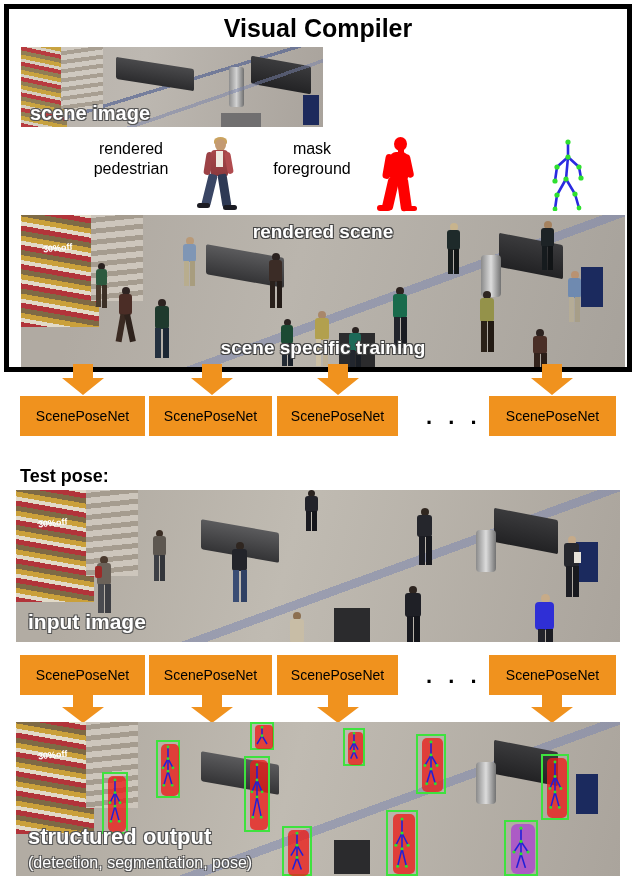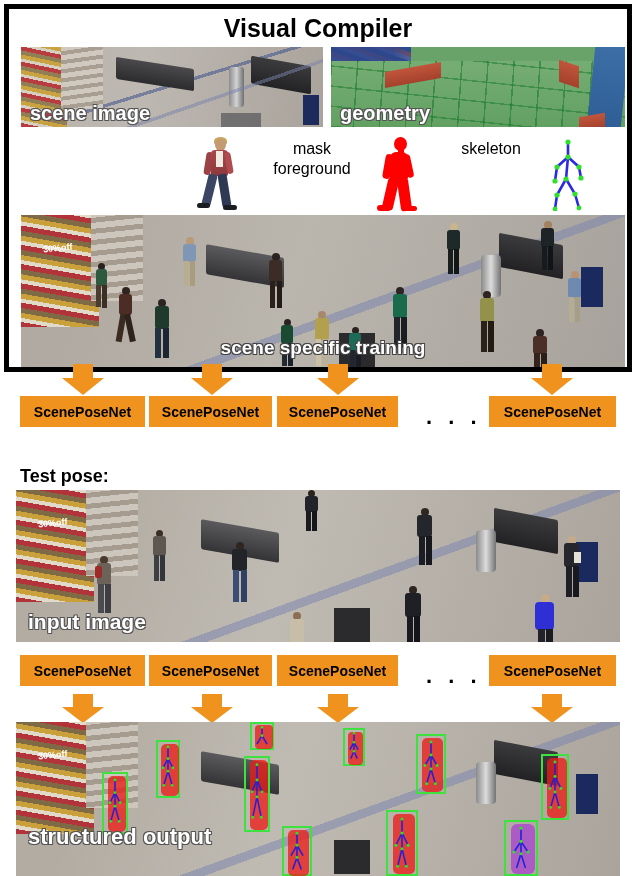--- a/index.html
+++ b/index.html
@@ -124,22 +124,22 @@
      text-shadow:1px 1px 0 #444,-1px 1px 0 #444,1px -1px 0 #444,-1px -1px 0 #444;}
   .rs-lbl2{position:absolute;left:50%;bottom:8px;transform:translateX(-50%);color:#fff;
      font-size:19px;font-weight:bold;white-space:nowrap;
      text-shadow:1px 1px 0 #444,-1px 1px 0 #444,1px -1px 0 #444,-1px -1px 0 #444;}
   .cgi{position:absolute;}
   .cgi b{position:absolute;display:block;}
 
   
   .arrow{position:absolute;width:44px;}
   .arrow svg{display:block;}
-  .spn{position:absolute;height:31px;background:#F0921E;color:#000;
-       font-size:14px;font-weight:bold;display:flex;align-items:center;justify-content:center;}
+  .spn{position:absolute;height:40px;background:#F0921E;color:#000;
+       font-size:14px;font-weight:normal;display:flex;align-items:center;justify-content:center;}
   .dots{position:absolute;font-size:22px;font-weight:bold;color:#000;letter-spacing:5px;}
 
   .testlbl{position:absolute;left:20px;top:466px;font-size:18px;font-weight:bold;color:#000;}
 
   
   .inimg{position:absolute;left:16px;top:490px;width:604px;height:152px;overflow:hidden;
      background:linear-gradient(105deg,#b2aca3 0 12%,#c0bbb2 45%,#aaa49c 100%);}
   .in-lbl{position:absolute;left:12px;bottom:8px;color:#fff;font-size:21px;font-weight:bold;
      text-shadow:1px 1px 0 #555,-1px 1px 0 #555,1px -1px 0 #555,-1px -1px 0 #555;}
   .pp{position:absolute;}
@@ -174,36 +174,28 @@
           <div class="st-bench"></div>
           <div class="st-bin"></div>
           <div class="st-bin2"></div>
           <div class="st-sign"></div>
           <div class="st-kerb"></div>
           <div class="st-tile"></div>
         </div>
         <div class="ovl">scene image</div>
       </div>
 
-      <div class="panel right">
-        <div class="geo">
-          <div class="geo-wall"></div>
-          <div class="geo-wall2"></div>
-          <div class="geo-floor"></div>
-          <div class="geo-strip"></div>
-          <div class="geo-box" style="left:54px;top:20px;width:56px;height:16px;"></div>
-          <div class="geo-box" style="left:228px;top:16px;width:20px;height:22px;transform:skewY(18deg);"></div>
-          <div class="geo-box" style="left:248px;top:68px;width:26px;height:14px;"></div>
-        </div>
-        <div class="ovl">geometry</div>
-      </div>
     </div>
 
     <div class="legend">
 
+      <div class="lg" style="left:52px;width:120px;">
+        <div>rendered</div>
+        <div>pedestrian</div>
+      </div>
       <div class="fig" style="left:172px;">
         <div class="ped">
           <span class="hair"></span>
           <span class="head"></span>
           <span class="armb"></span>
           <span class="torso"></span>
           <span class="shirt"></span>
           <span class="armf"></span>
           <span class="legb"></span>
           <span class="legf"></span>
@@ -224,21 +216,20 @@
             <i class="mtor"></i>
           <i class="marm2"></i>
             <i class="mlegb"></i>
             <i class="mlegf"></i>
           <i class="mfootb"></i>
             <i class="mfootf"></i>
         </div>
       </div>
 
       <div class="lg" style="left:412px;width:120px;">
-        <div>skeleton</div>
       </div>
       <div class="fig" style="left:522px;">
         <svg width="54" height="74" viewBox="0 0 54 74">
           <g stroke="#2a2ae0" stroke-width="2.6" fill="none">
             <path d="M27 6 L27 20"></path>
             <path d="M27 20 L16 30 L14 44"></path>
             <path d="M27 20 L38 30 L40 41"></path>
             <path d="M27 20 L25 42"></path>
             <path d="M25 42 L16 58 L14 72"></path>
             <path d="M25 42 L34 57 L38 71"></path>
@@ -349,20 +340,21 @@
         <b style="left:3px;top:25px;width:5px;height:24px;background:#161b1e;"></b>
         <b style="left:9px;top:25px;width:5px;height:24px;background:#111416;"></b>
       </div>
       <div class="cgi" style="left:545px;top:56px;width:18px;height:52px;">
         <b style="left:5px;top:0;width:8px;height:8px;border-radius:50%;background:#b99272;"></b>
         <b style="left:2px;top:7px;width:13px;height:20px;background:#6f8ab0;border-radius:3px;"></b>
         <b style="left:3px;top:26px;width:5px;height:25px;background:#b5ac96;"></b>
         <b style="left:9px;top:26px;width:5px;height:25px;background:#a79e88;"></b>
       </div>
 
+      <div class="rs-lbl1">rendered scene</div>
       <div class="rs-lbl2">scene specific training</div>
     </div>
   </div>
 
   <div class="arrow" style="left:61px;top:364px;">
     <svg width="44" height="32" viewBox="0 0 44 32">
         <polygon points="12,0 32,0 32,14 43,14 22,31 1,14 12,14" fill="#F0921E"></polygon>
       </svg>
   </div>
   <div class="arrow" style="left:190px;top:364px;">
@@ -693,15 +685,16 @@
             <circle cx="17" cy="7" r="1.8"></circle>
             <circle cx="17" cy="22" r="1.8"></circle>
             <circle cx="9" cy="34" r="1.8"></circle>
             <circle cx="25" cy="34" r="1.8"></circle>
             <circle cx="17" cy="36" r="1.8"></circle>
           </g>
         </svg>
     </div>
 
     <div class="out-lbl">structured output</div>
+    <div class="out-sub">(detection, segmentation, pose)</div>
   </div>
 
 </div>
 
 </body></html>

